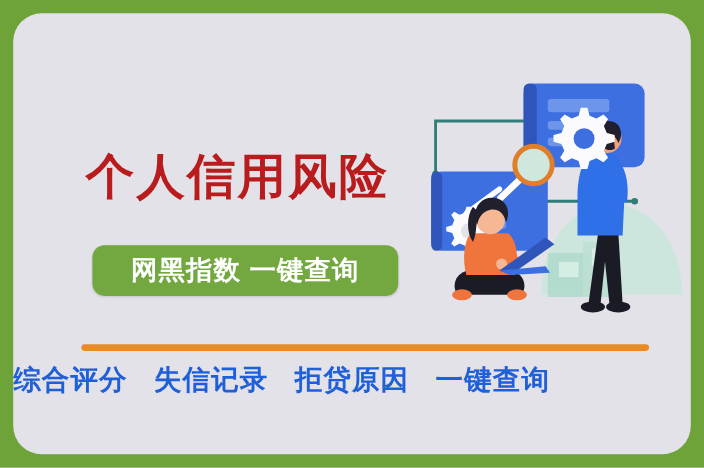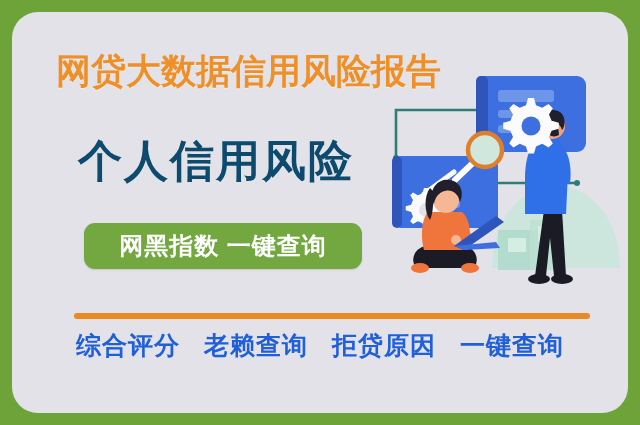--- a/index.html
+++ b/index.html
@@ -29,21 +29,21 @@
     font-weight:bold;
     color:#ef8f27;
     letter-spacing:0px;
     white-space:nowrap;
     text-shadow:0 1px 0 rgba(255,255,255,.35);
   }
   #title-sub{
     position:absolute;left:66px;top:123px;
     font-size:44px;line-height:52px;
     font-weight:bold;
-    color:#0c4a6e;
+    color:#b91c1c;
     letter-spacing:2px;
     white-space:nowrap;
   }
 
   
   #cta{
     position:absolute;left:72px;top:211px;
     width:278px;height:46px;
     background:#72a83f;
     border-radius:11px;
@@ -59,53 +59,52 @@
   #divider{
     position:absolute;left:62px;top:301px;
     width:516px;height:6px;
     background:#e98b22;
     border-radius:3px;
   }
 
   
   #keywords{
     position:absolute;left:0px;top:317px;width:616px;
-    display:flex;align-items:center;justify-content:center;
+    display:flex;align-items:center;justify-content:flex-start;
     gap:24px;
   }
   .kw{
     font-size:25px;font-weight:bold;color:#1f5fd8;
     white-space:nowrap;letter-spacing:1px;
   }
 
   
   #illus{
     position:absolute;left:368px;top:48px;
     width:248px;height:250px;
   }
 </style>
 </head>
 <body>
 
 <div id="banner">
   <div id="panel">
 
-    <div id="title-main">网贷大数据信用风险报告</div>
 
     <div id="title-sub">个人信用风险</div>
 
     <div id="cta">
       <span id="cta-label">网黑指数   一键查询</span>
     </div>
 
     <div id="divider"></div>
 
     <div id="keywords">
       <span class="kw">综合评分</span>
-      <span class="kw">老赖查询</span>
+      <span class="kw">失信记录</span>
       <span class="kw">拒贷原因</span>
       <span class="kw">一键查询</span>
     </div>
 
     <svg id="illus" viewBox="0 0 248 250">
 
       <g>
         <path d="M112 208 C112 160 140 126 176 126 C212 126 240 160 240 208 Z" fill="#c9e6da" opacity="0.85"></path>
         <rect x="118" y="170" width="56" height="40" fill="#a9d8c8" opacity="0.75"></rect>
         <rect x="150" y="160" width="34" height="50" fill="#bde0d2" opacity="0.8"></rect>

